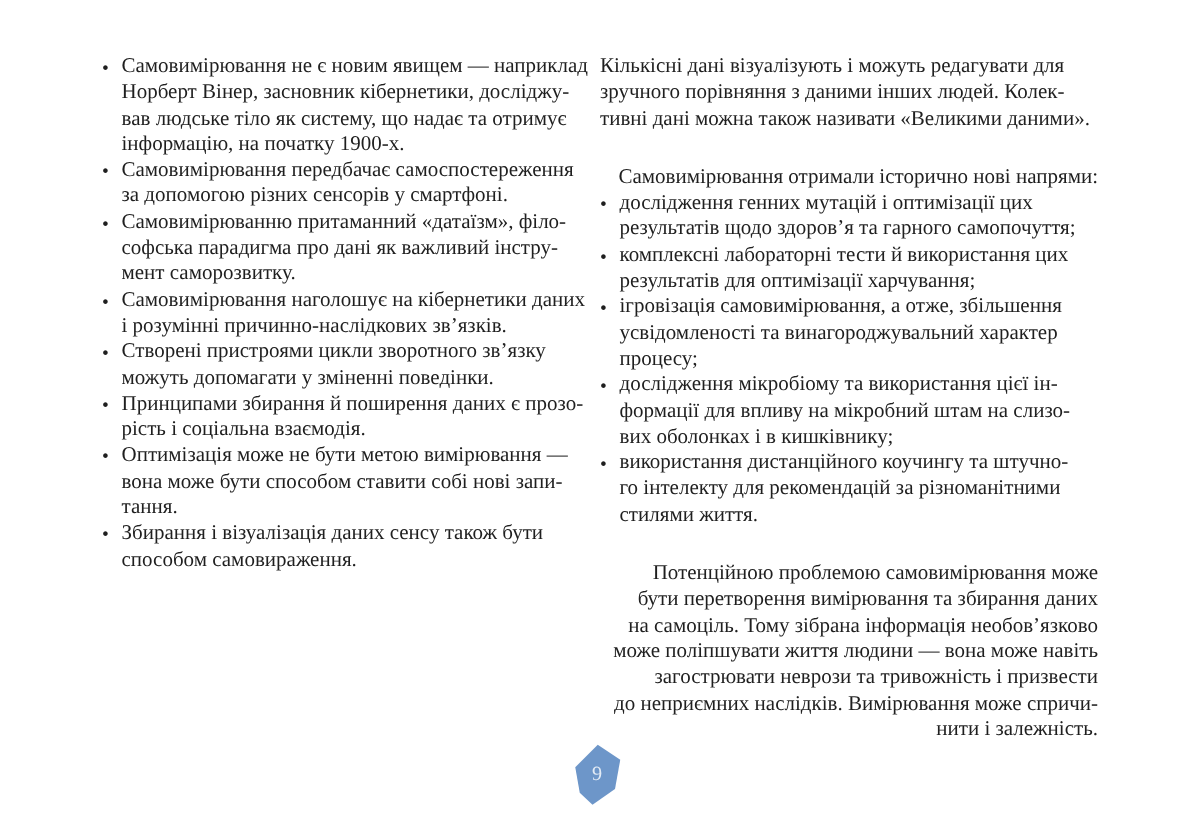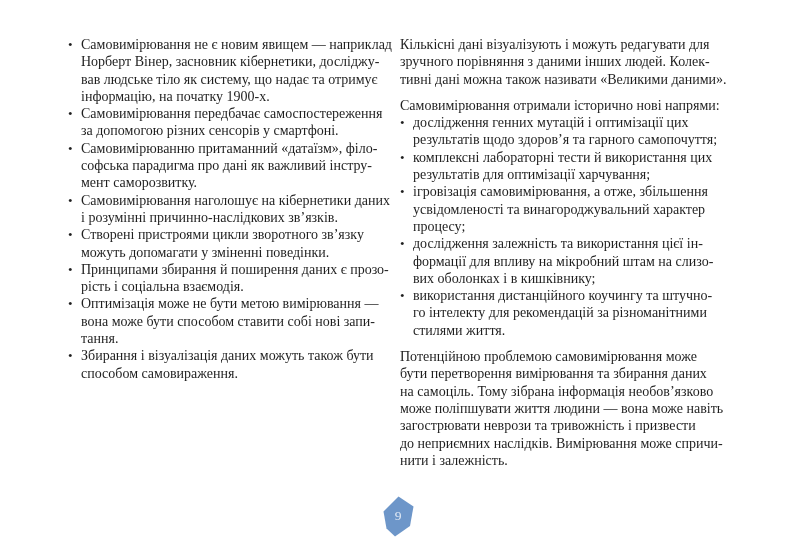--- a/index.html
+++ b/index.html
@@ -27,21 +27,21 @@
     top: 36px;
   }
   .col-left  { left: 68px;  width: 330px; }
   .col-right { left: 400px; width: 332px; }
 
   .para {
     margin: 0;
     white-space: pre-line;
     text-align: left;
   }
-  .gap-before { margin-top: 9px; }
+  .gap-before { margin-top: 22px; text-align: right; }
 
   .bullet-row { display: flex; align-items: flex-start; }
   .marker {
     flex: 0 0 13px;
     width: 13px;
     font-size: 13px;
   }
   .btext {
     flex: 1 1 auto;
     white-space: pre-line;
@@ -112,21 +112,21 @@
 рість і соціальна взаємодія.</span>
       </div>
       <div class="bullet-row">
         <span class="marker">•</span>
         <span class="btext">Оптимізація може не бути метою вимірювання —
 вона може бути способом ставити собі нові запи-
 тання.</span>
       </div>
       <div class="bullet-row">
         <span class="marker">•</span>
-        <span class="btext">Збирання і візуалізація даних можуть також бути
+        <span class="btext">Збирання і візуалізація даних сенсу також бути
 способом самовираження.</span>
       </div>
     </div>
   </div>
 
   <div class="col col-right">
     <p class="para">Кількісні дані візуалізують і можуть редагувати для
 зручного порівняння з даними інших людей. Колек-
 тивні дані можна також називати «Великими даними».</p>
     <p class="para gap-before">Самовимірювання отримали історично нові напрями:</p>
@@ -142,21 +142,21 @@
 результатів для оптимізації харчування;</span>
       </div>
       <div class="bullet-row">
         <span class="marker">•</span>
         <span class="btext">ігровізація самовимірювання, а отже, збільшення
 усвідомленості та винагороджувальний характер
 процесу;</span>
       </div>
       <div class="bullet-row">
         <span class="marker">•</span>
-        <span class="btext">дослідження залежність та використання цієї ін-
+        <span class="btext">дослідження мікробіому та використання цієї ін-
 формації для впливу на мікробний штам на слизо-
 вих оболонках і в кишківнику;</span>
       </div>
       <div class="bullet-row">
         <span class="marker">•</span>
         <span class="btext">використання дистанційного коучингу та штучно-
 го інтелекту для рекомендацій за різноманітними
 стилями життя.</span>
       </div>
     </div>

